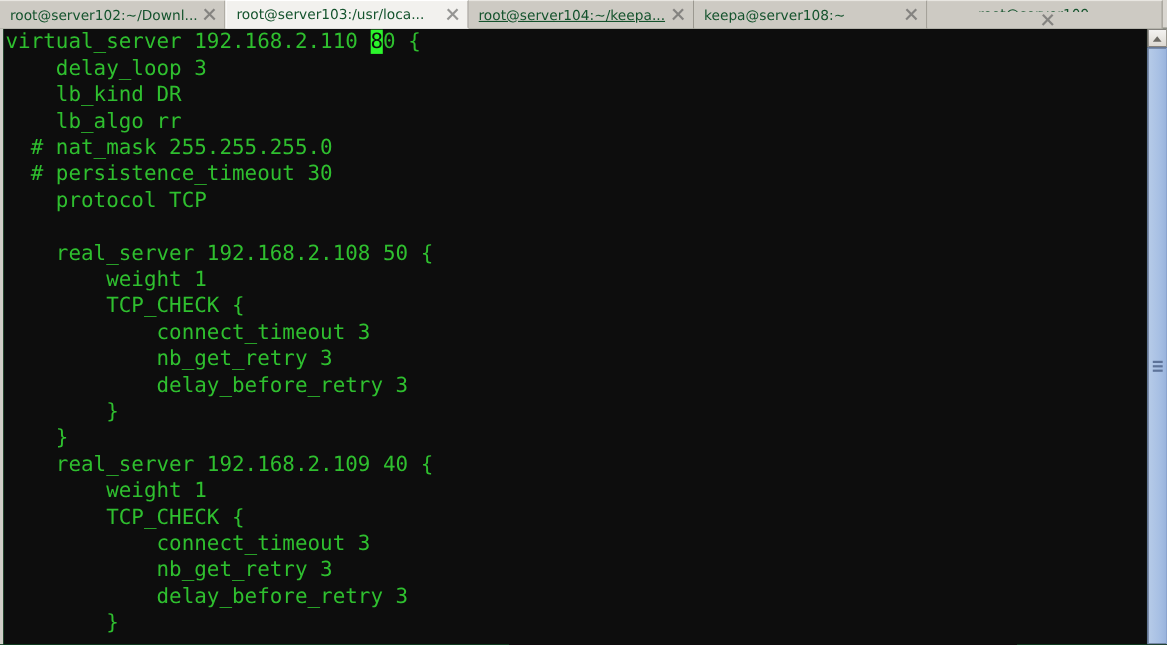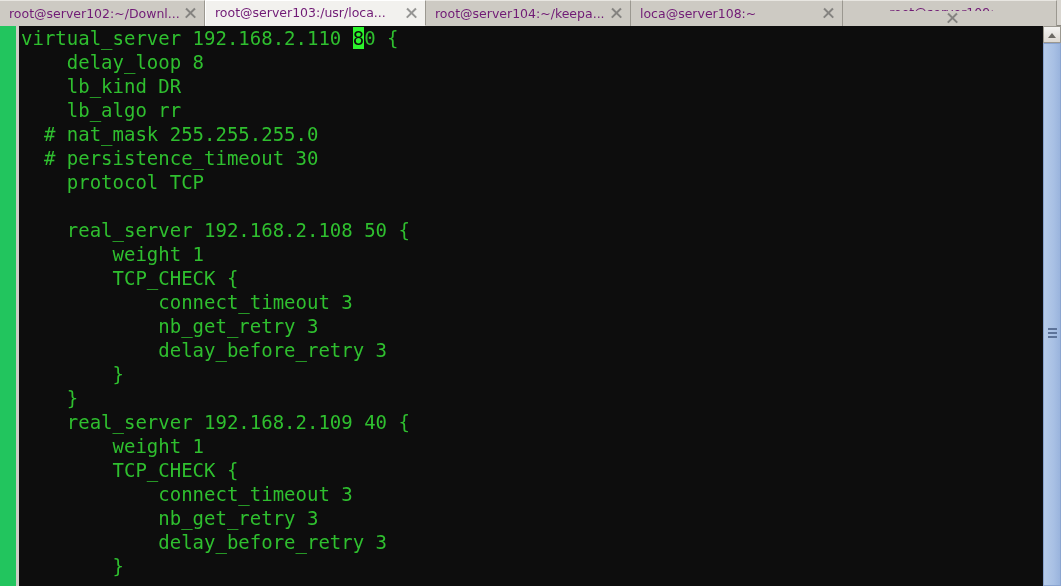--- a/index.html
+++ b/index.html
@@ -40,21 +40,21 @@
 
   .tab {
     display: flex;
     align-items: center;
     box-sizing: border-box;
     height: 26px;
     padding: 0 6px 0 9px;
     background: #cdcac3;
     border-right: 1px solid #9b9890;
     border-top: 1px solid #e8e6e1;
-    color: #701a75;
+    color: #14532d;
     font-size: 12.5px;
     white-space: nowrap;
     overflow: hidden;
     position: relative;
   }
   .tab.active {
     background: #f2f1ee;
     border-top: 1px solid #ffffff;
     border-left: 1px solid #ffffff;
     border-bottom: 1px solid #f2f1ee;
@@ -88,32 +88,31 @@
     width: 13px;
     height: 2.4px;
     background: #4a4a4a;
   }
   .tab-close::before { transform: rotate(45deg); }
   .tab-close::after  { transform: rotate(-45deg); }
 
   
   .tab-w1 { width: 205px; }
   .tab-w2 { width: 221px; }
-  .tab-w3 { width: 205px; }
+  .tab-w3 { width: 205px; text-decoration: underline; }
   .tab-w4 { width: 212px; }
   .tab-w5 { width: 214px; flex-direction: column; }
 
   
   .term-wrap {
     flex: 1 1 auto;
     display: flex;
     position: relative;
     background: #22c55e;
     overflow: hidden;
-    padding-left: 16px;
   }
 
   .term-leftedge {
     width: 3px;
     min-width: 3px;
     background: #cfcdc7;
   }
 
   .term-screen {
     flex: 1 1 auto;
@@ -209,35 +208,35 @@
     </div>
     <div class="tab tab-w2 active">
       <span class="tab-label">root@server103:/usr/loca...</span>
       <span class="tab-close"></span>
     </div>
     <div class="tab tab-w3">
       <span class="tab-label">root@server104:~/keepa...</span>
       <span class="tab-close"></span>
     </div>
     <div class="tab tab-w4">
-      <span class="tab-label">loca@server108:~</span>
+      <span class="tab-label">keepa@server108:~</span>
       <span class="tab-close"></span>
     </div>
     <div class="tab tab-w5">
       <span class="tab-label">root@server109:~</span>
       <span class="tab-close"></span>
     </div>
   </div>
 
   <div class="term-wrap">
     <div class="term-leftedge"></div>
 
     <div class="term-screen" id="term-screen">
         <div class="term-line"><span>virtual_server 192.168.2.110 </span><span class="cursor">8</span><span>0 {</span></div>
-        <div class="term-line"><span>    delay_loop 8</span></div>
+        <div class="term-line"><span>    delay_loop 3</span></div>
         <div class="term-line"><span>    lb_kind DR</span></div>
         <div class="term-line"><span>    lb_algo rr</span></div>
         <div class="term-line"><span>  # nat_mask 255.255.255.0</span></div>
         <div class="term-line"><span>  # persistence_timeout 30</span></div>
         <div class="term-line"><span>    protocol TCP</span></div>
         <div class="term-line">&nbsp;</div>
         <div class="term-line"><span>    real_server 192.168.2.108 50 {</span></div>
         <div class="term-line"><span>        weight 1</span></div>
         <div class="term-line"><span>        TCP_CHECK {</span></div>
         <div class="term-line"><span>            connect_timeout 3</span></div>

